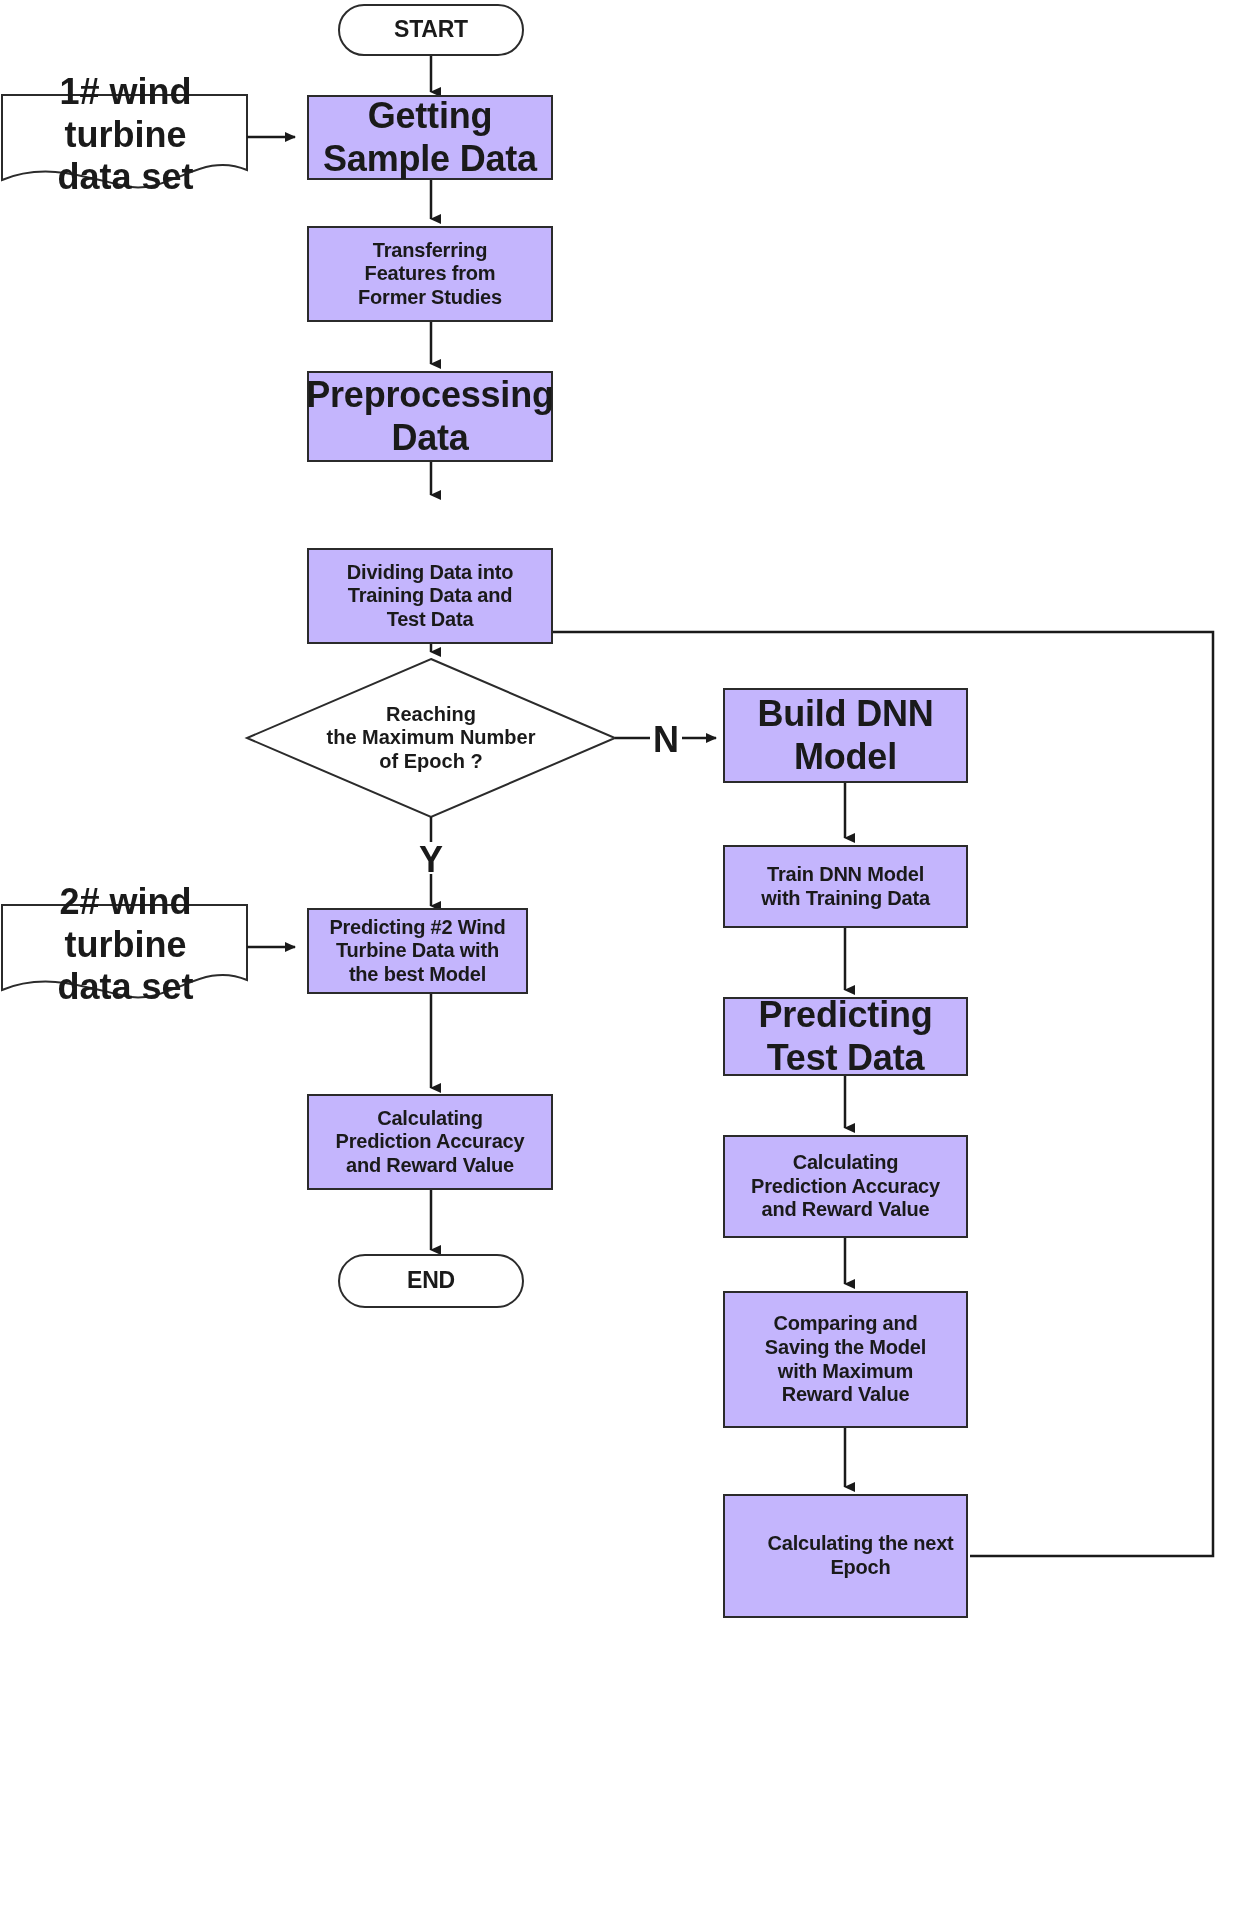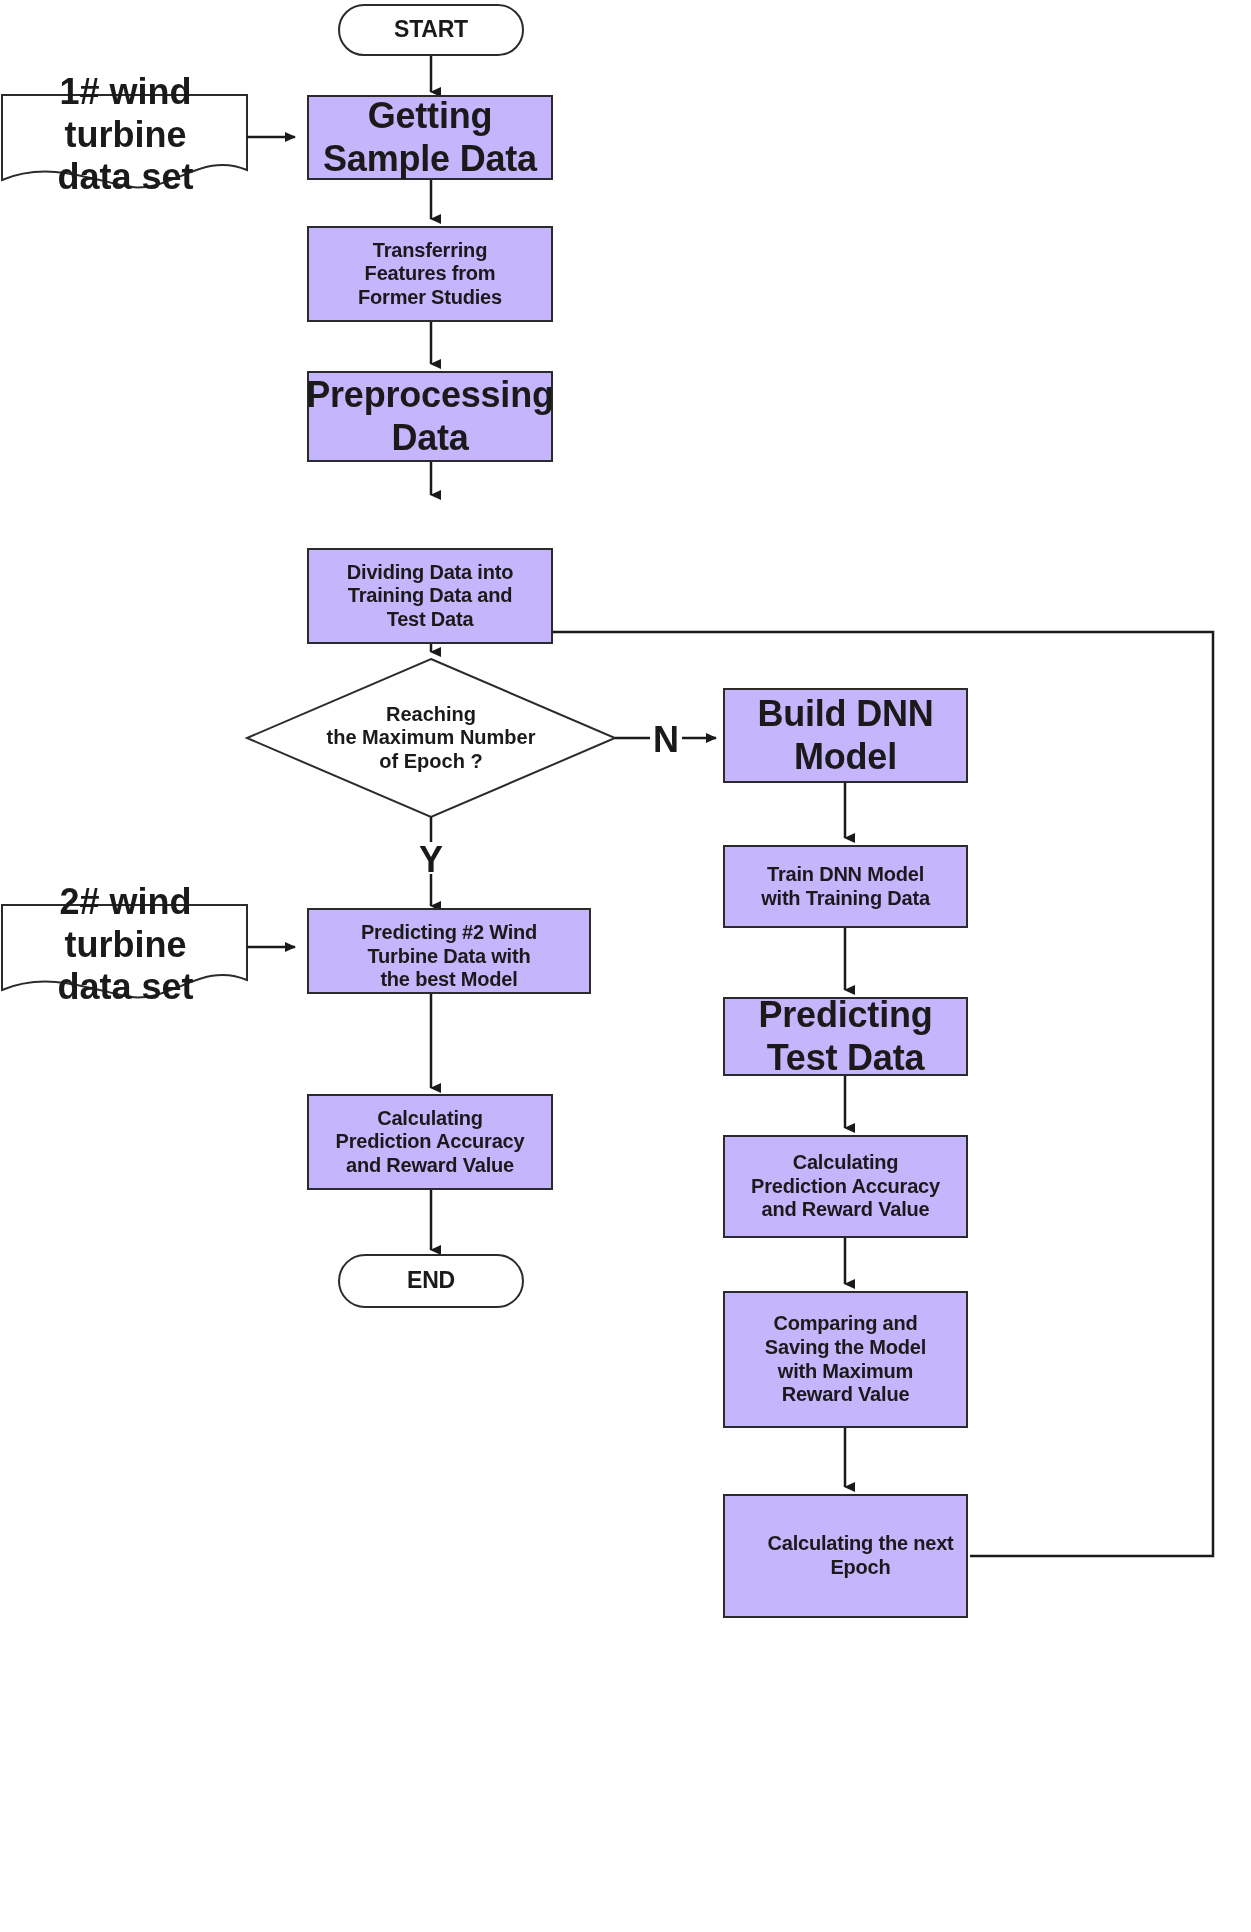--- a/index.html
+++ b/index.html
@@ -181,21 +181,21 @@
 
   <div class="edge-label t29" style="left:415px; top:842px; width:32px; height:32px;">
     <span>Y</span>
   </div>
 
   <div class="doc-label t29" style="left:4px; top:906px; width:243px; height:78px;">
     <span style="white-space:pre-line;">2# wind turbine
 data set</span>
   </div>
 
-  <div class="node proc t28" style="left:307px; top:908px; width:284px; height:86px;align-items:flex-end;">
+  <div class="node proc t28" style="left:307px; top:908px; width:221px; height:86px;">
     <span style="white-space:pre-line;">Predicting #2 Wind
 Turbine Data with
 the best Model</span>
   </div>
 
   <div class="node proc t28" style="left:307px; top:1094px; width:246px; height:96px;">
     <span style="white-space:pre-line;">Calculating
 Prediction Accuracy
 and Reward Value</span>
   </div>

